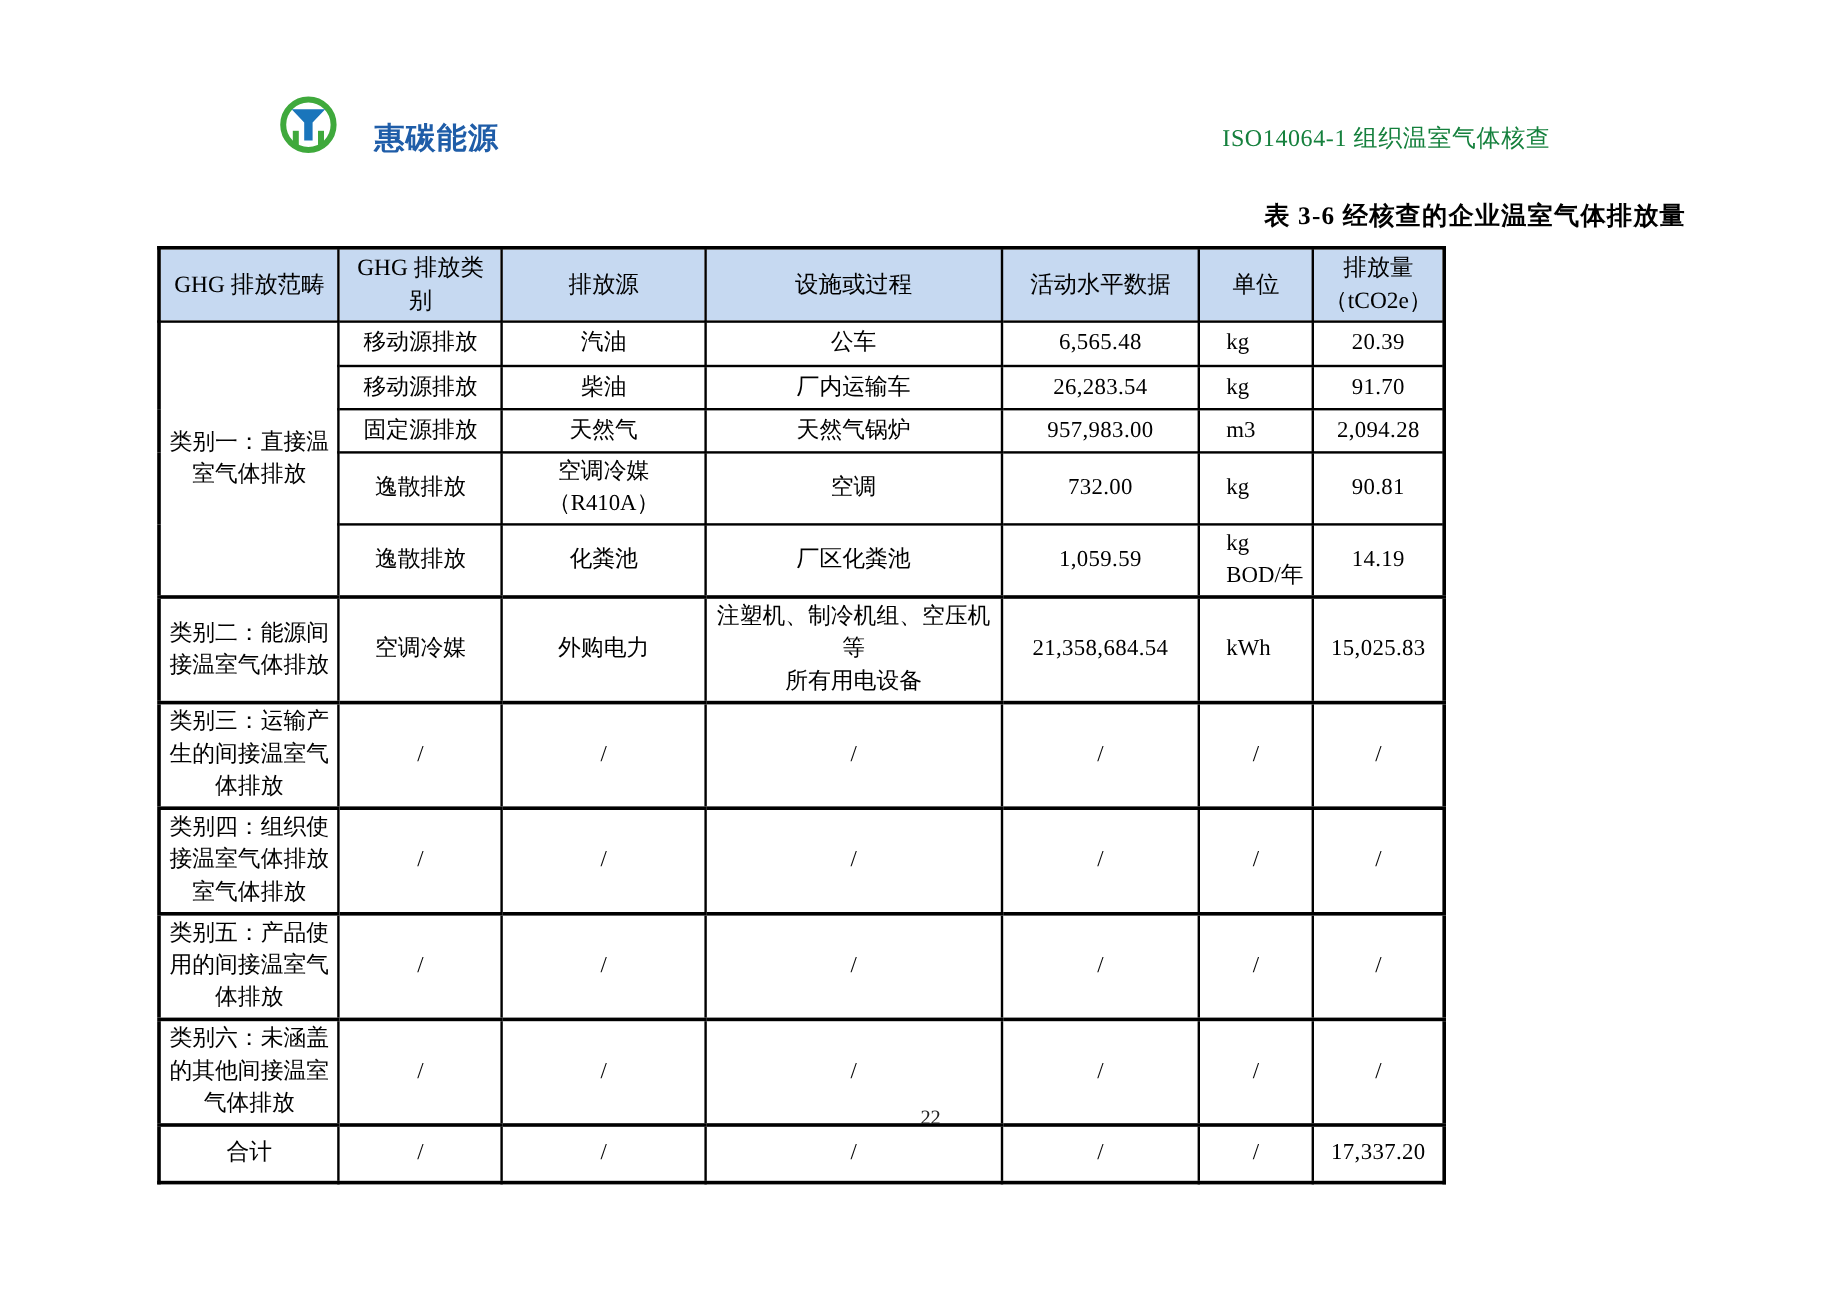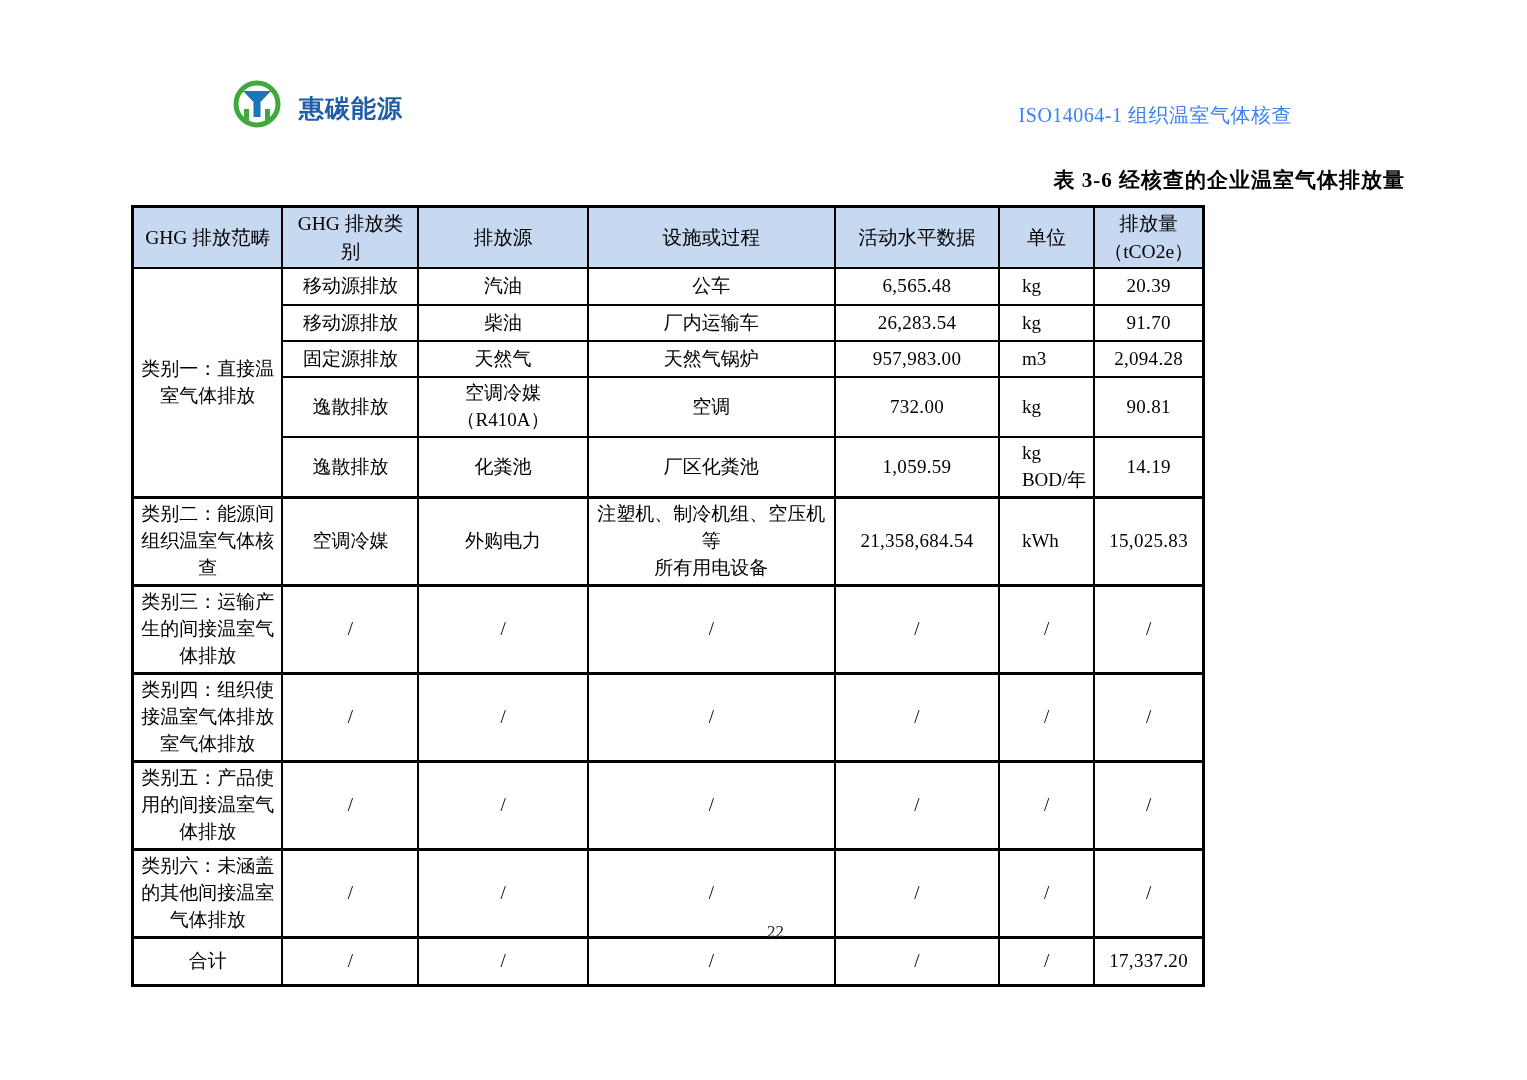--- a/index.html
+++ b/index.html
@@ -15,30 +15,30 @@
     width:1527px;height:1080px;
     background:#ffffff;
     font-family:"Liberation Serif","DejaVu Serif",serif;
     color:#000;
     position:relative;
     overflow:hidden;
   }
   
   .brand{
     position:absolute;top:78px;left:230px;
-    display:flex;align-items:flex-start;gap:15px;
+    display:flex;align-items:center;gap:28px;
   }
   .brand-name{
     font-family:"Liberation Sans","DejaVu Sans",sans-serif;
     font-weight:bold;font-size:25px;color:var(--brand-blue);
     letter-spacing:1px;margin-top:14px;
   }
   .doc-title{
     position:absolute;top:102px;right:235px;
-    font-size:20px;color:#3b82f6;letter-spacing:0.5px;margin-left:16px;
+    font-size:20px;color:#15803d;letter-spacing:0.5px;margin-left:16px;
   }
   
   .table-title{
     position:absolute;top:166px;left:131px;width:1274px;
     text-align:right;font-size:21px;font-weight:bold;
     letter-spacing:1px;
   }
   
   .tbl-wrap{position:absolute;top:205px;left:131px;width:1074px;}
   table{
@@ -153,21 +153,21 @@
         <tr style="height: 37px;">
           <td>逸散排放</td>
           <td>化粪池</td>
           <td>厂区化粪池</td>
           <td class="num">1,059.59</td>
           <td class="unit">kg BOD/年</td>
           <td class="num">14.19</td>
         </tr>
         <tr class="group" style="height: 65px;">
           <td>类别二：能源间
-组织温室气体核查</td>
+接温室气体排放</td>
           <td>空调冷媒</td>
           <td>外购电力</td>
           <td>注塑机、制冷机组、空压机等
 所有用电设备</td>
           <td class="num">21,358,684.54</td>
           <td class="unit">kWh</td>
           <td class="num">15,025.83</td>
         </tr>
         <tr class="group" style="height: 81px;">
           <td>类别三：运输产

